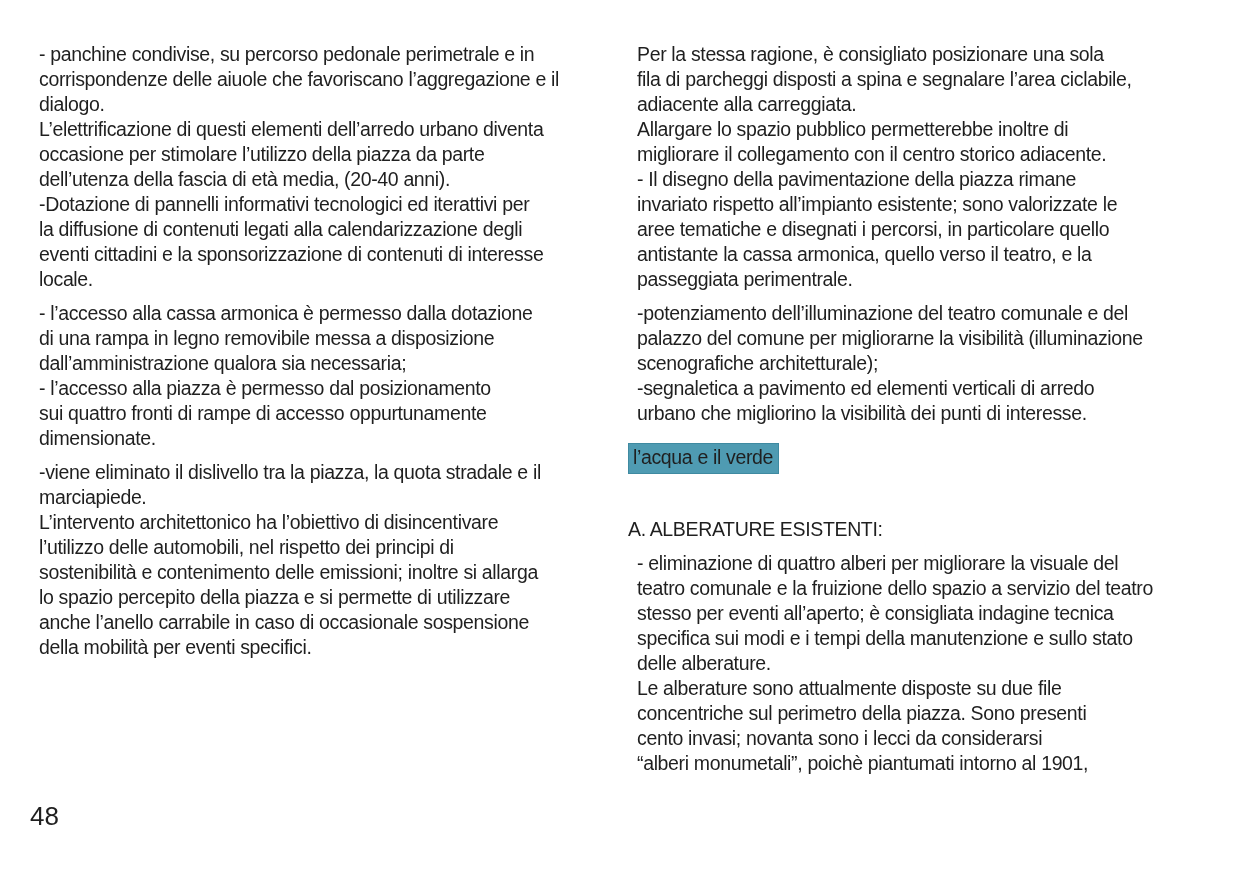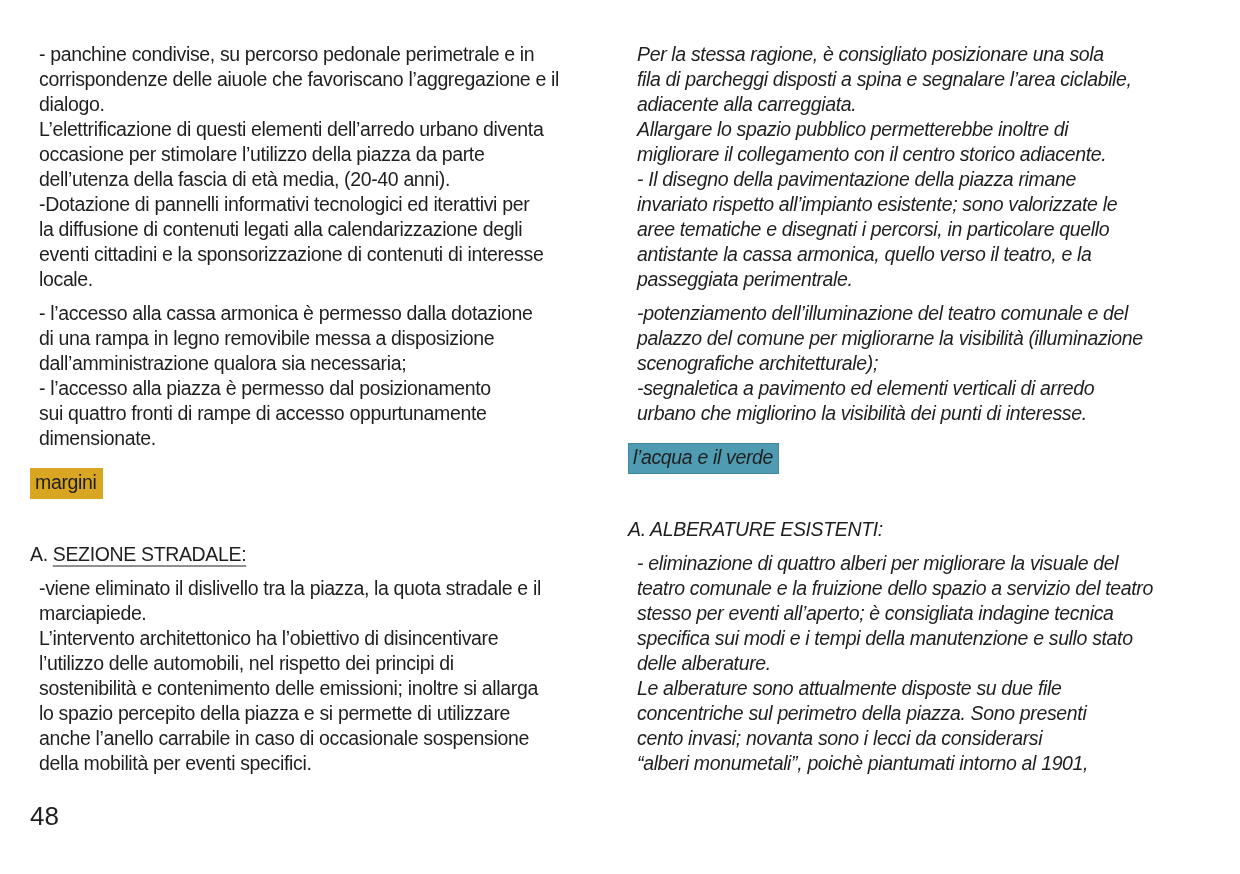--- a/index.html
+++ b/index.html
@@ -17,21 +17,21 @@
     color: var(--text, #1f1f1f);
   }
   .col {
     position: absolute;
     top: 33px;
     font-size: 19.5px;
     line-height: 25px;
     letter-spacing: -0.35px;
   }
   .col-left  { left: 30px;  width: 590px; }
-  .col-right { left: 628px; width: 598px; font-style: italic; }
+  .col-right { left: 628px; width: 598px; }
   .para {
     margin: 9px;
     white-space: pre-line;
   }
   .heading {
     margin: 25px 0 0 0;
     white-space: pre;
   }
   .heading .u {
     text-decoration: underline;
@@ -81,24 +81,20 @@
 -Dotazione di pannelli informativi tecnologici ed iterattivi per
 la diffusione di contenuti legati alla calendarizzazione degli
 eventi cittadini e la sponsorizzazione di contenuti di interesse
 locale.</p>
     <p class="para">- l’accesso alla cassa armonica è permesso dalla dotazione
 di una rampa in legno removibile messa a disposizione
 dall’amministrazione qualora sia necessaria;
 - l’accesso alla piazza è permesso dal posizionamento
 sui quattro fronti di rampe di accesso oppurtunamente
 dimensionate.</p>
-    <div class="hl-row">
-      <span class="hl hl-yellow">margini</span>
-    </div>
-    <p class="heading after-hl"><span>A. </span><span class="u">SEZIONE STRADALE:</span></p>
     <p class="para">-viene eliminato il dislivello tra la piazza, la quota stradale e il
 marciapiede.
 L’intervento architettonico ha l’obiettivo di disincentivare
 l’utilizzo delle automobili, nel rispetto dei principi di
 sostenibilità e contenimento delle emissioni; inoltre si allarga
 lo spazio percepito della piazza e si permette di utilizzare
 anche l’anello carrabile in caso di occasionale sospensione
 della mobilità per eventi specifici.</p>
   </div>
 

